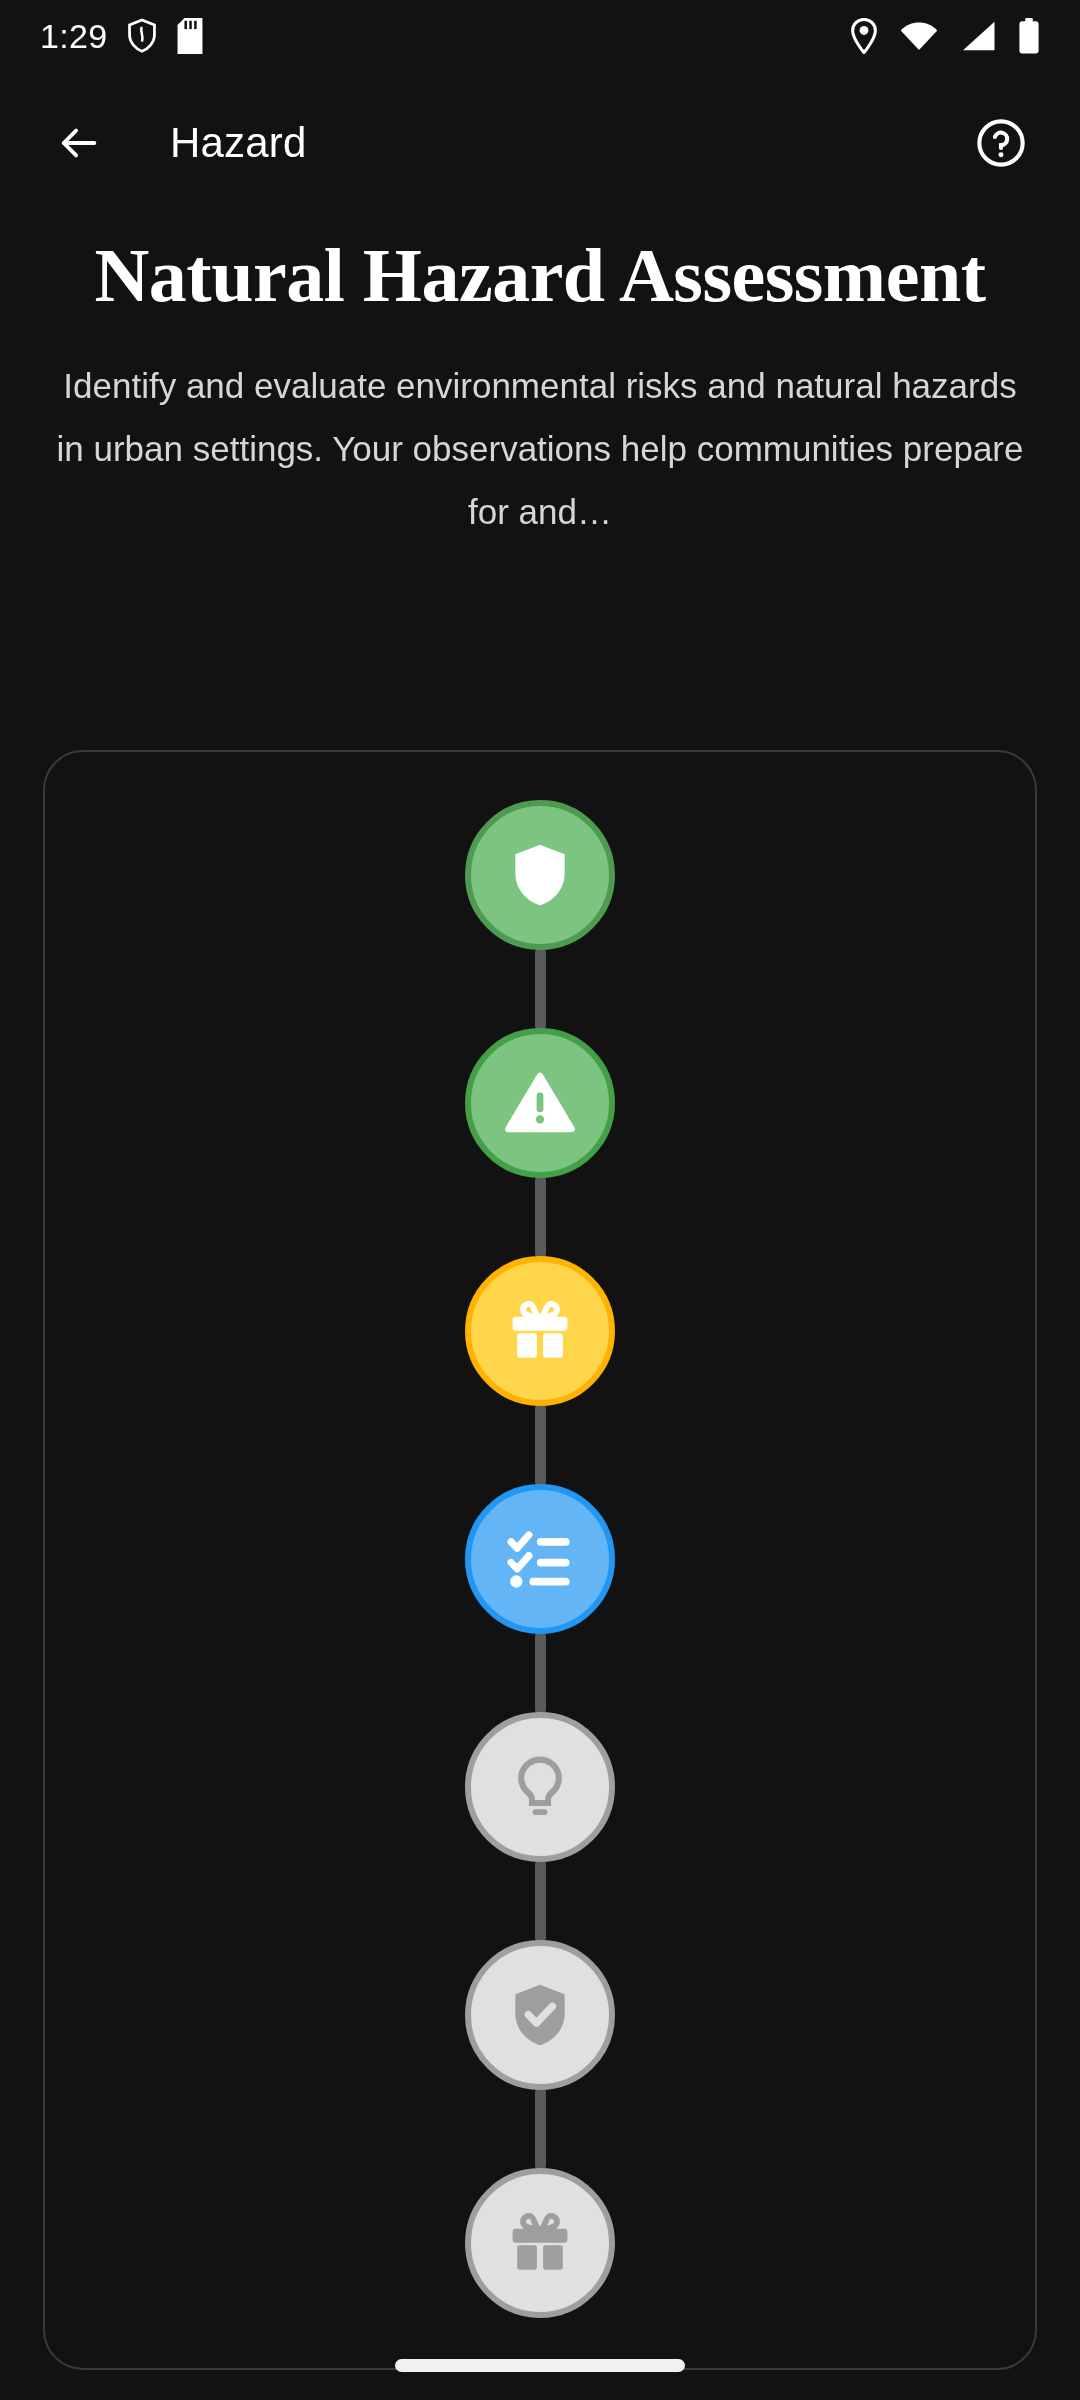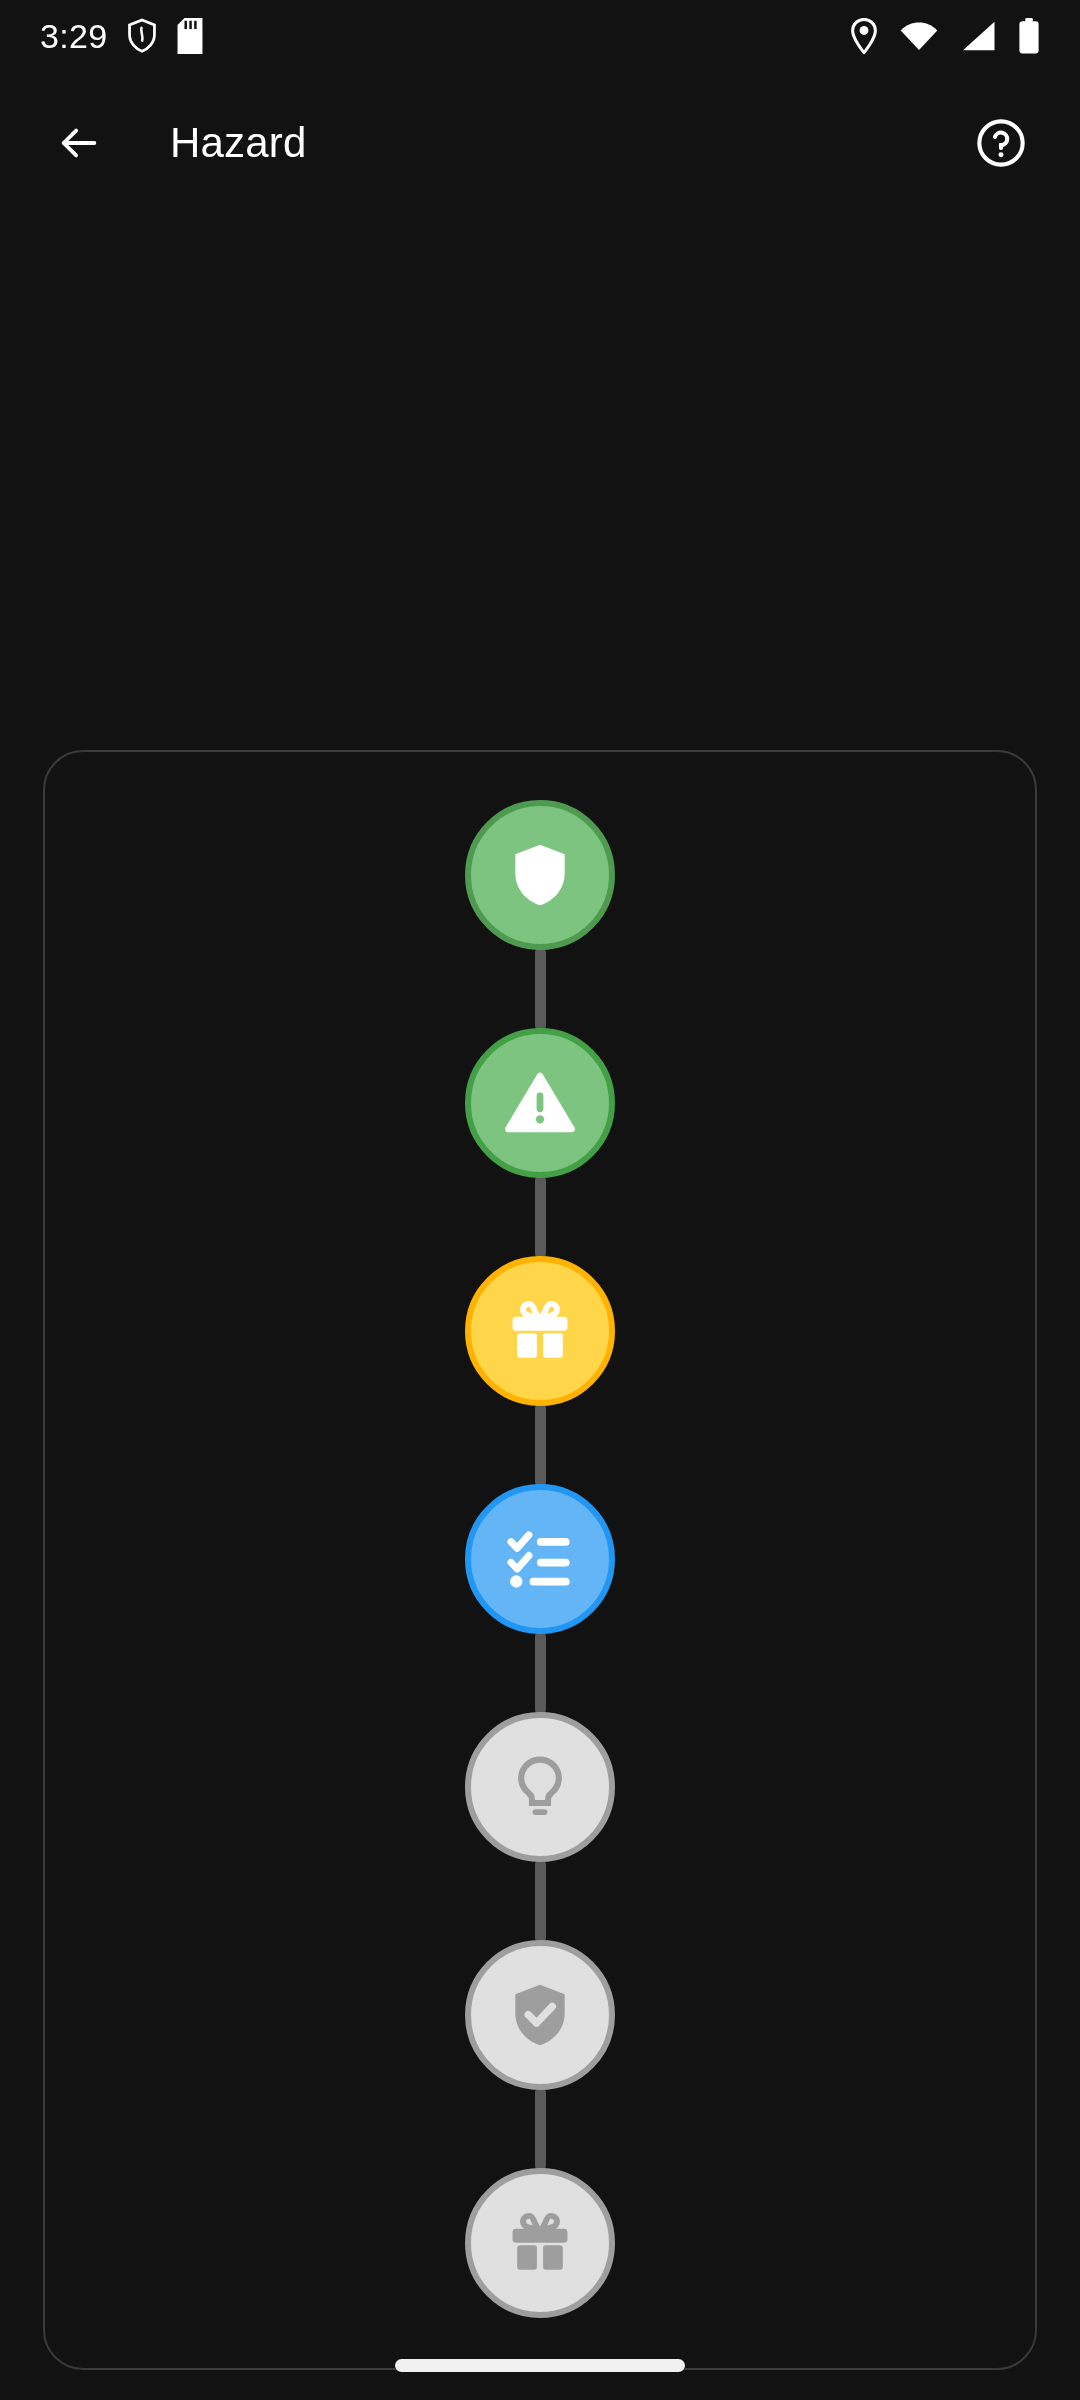--- a/index.html
+++ b/index.html
@@ -117,21 +117,21 @@
     border-radius:8px;
   }
 </style>
 </head>
 <body>
 
 <div id="screen">
 
   <div class="statusbar">
     <div class="status-left">
-      <span class="status-time">3:29</span>
+      <span class="status-time">1:29</span>
       <svg class="sicon" width="34" height="36" viewBox="0 0 24 26">
         <path d="M12 1.5 L21 5 V12 C21 18 16.5 22.2 12 24 C7.5 22.2 3 18 3 12 V5 Z" fill="none" stroke="#ffffff" stroke-width="2"></path>
         <path d="M12 6.5 C10 9 13.5 12 12 17" fill="none" stroke="#ffffff" stroke-width="1.8"></path>
       </svg>
       <svg class="sicon" width="26" height="36" viewBox="0 0 18 26">
         <path d="M5 0 H18 V26 H0 V5 Z" fill="#ffffff"></path>
         <rect x="5" y="2" width="1.8" height="6" fill="#121212"></rect>
         <rect x="8.5" y="2" width="1.8" height="6" fill="#121212"></rect>
         <rect x="12" y="2" width="1.8" height="6" fill="#121212"></rect>
       </svg>
@@ -163,20 +163,24 @@
     <span class="appbar-title">Hazard</span>
     <div class="help-btn">
       <svg width="52" height="52" viewBox="0 0 24 24">
         <circle cx="12" cy="12" r="10" fill="none" stroke="#ffffff" stroke-width="1.9"></circle>
         <path d="M9.2 9.2 A2.9 2.9 0 1 1 12 13 V14.3" fill="none" stroke="#ffffff" stroke-width="1.9" stroke-linecap="round"></path>
         <circle cx="12" cy="17.4" r="1.15" fill="#ffffff"></circle>
       </svg>
     </div>
   </div>
 
+  <div class="hero">
+    <div class="hero-title">Natural Hazard Assessment</div>
+    <div class="hero-desc">Identify and evaluate environmental risks and natural hazards in urban settings. Your observations help communities prepare for and…</div>
+  </div>
 
   <div class="timeline-card">
     <div class="timeline" id="timeline">
         <div class="tl-node" style="background: rgb(124, 196, 127); border: 6px solid rgb(78, 154, 81);">
           <span style="display: flex;">
             <svg width="74" height="74" viewBox="0 0 24 24">
               <path d="M12 2.2 L20 5.3 V11.4 C20 16.4 16.6 20.4 12 21.8 C7.4 20.4 4 16.4 4 11.4 V5.3 Z" fill="#ffffff"></path>
             </svg>
           </span>
         </div>

